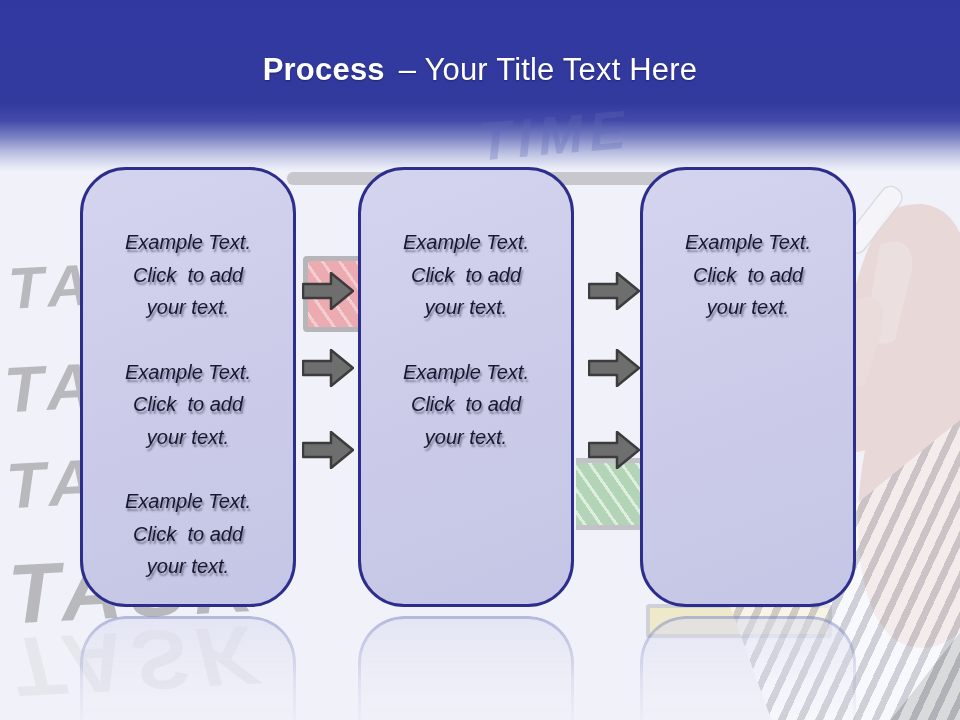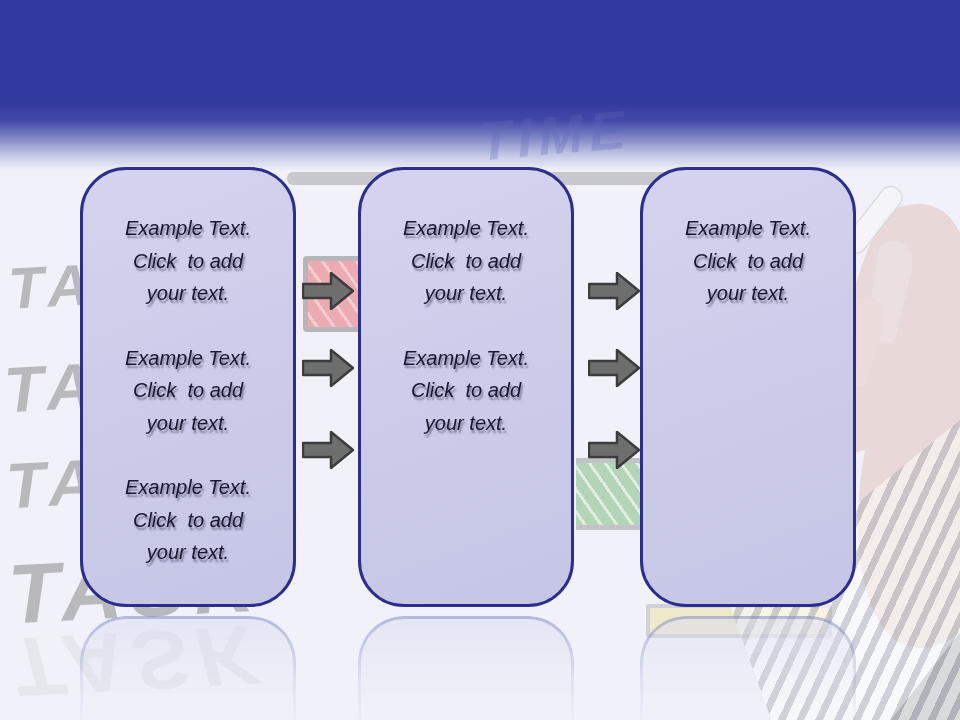--- a/index.html
+++ b/index.html
@@ -42,21 +42,21 @@
   
   .hand-art{position:absolute;left:640px;top:150px;width:320px;height:570px;z-index:1;}
   .sleeve{position:absolute;right:0;bottom:0;width:230px;height:300px;z-index:1;
     opacity:.5;clip-path:polygon(100% 0,100% 100%,18% 100%,0 62%);
     background:repeating-linear-gradient(115deg,#aeaeb6 0 7px,#ffffff 7px 17px);}
 
   
   .pbox{position:absolute;top:167px;width:216px;height:440px;z-index:5;
     background:linear-gradient(160deg,#d4d4ef 0%,#cbcbe9 55%,#c5c5e5 100%);
     border:3px solid #2d2d8c;border-radius:46px;box-sizing:border-box;
-    padding-top:42px;}
+    padding-top:56px;}
   .pbox-1{left:80px;}
   .pbox-2{left:358px;}
   .pbox-3{left:640px;}
   .para{margin:0 10px 32px 10px;text-align:center;}
   .tline{font-style:italic;font-size:20px;line-height:32.5px;color:#17172f;
     white-space:pre;text-shadow:1.5px 2.5px 2px rgba(25,25,55,.45);}
 
   
   .arrow{position:absolute;width:52px;height:38px;z-index:4;}
   .a-col1{left:302px;}
@@ -101,20 +101,23 @@
       </g>
       <g transform="rotate(38 232 70)" opacity="0.85">
         <rect x="222" y="30" width="22" height="78" rx="10" fill="#f6f6f9" stroke="#d8d8e0" stroke-width="1.5"></rect>
       </g>
     </svg>
   </div>
   <div class="sleeve"></div>
 
   <div class="header-band"></div>
   <div class="wb-time">TIME</div>
+  <div class="title-wrap">
+    <span class="title-bold">Process</span><span class="title-rest">– Your Title Text Here</span>
+  </div>
 
   <div class="pbox pbox-1">
     <div class="para">
       <div class="tline">Example Text.</div>
       <div class="tline">Click  to add</div>
       <div class="tline">your text.</div>
     </div>
     <div class="para">
       <div class="tline">Example Text.</div>
       <div class="tline">Click  to add</div>

